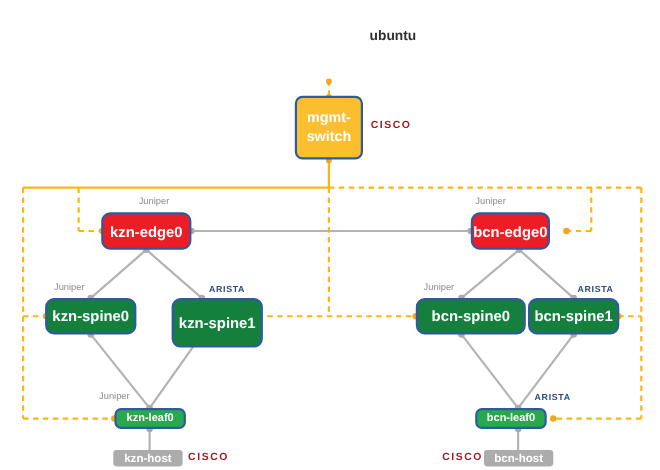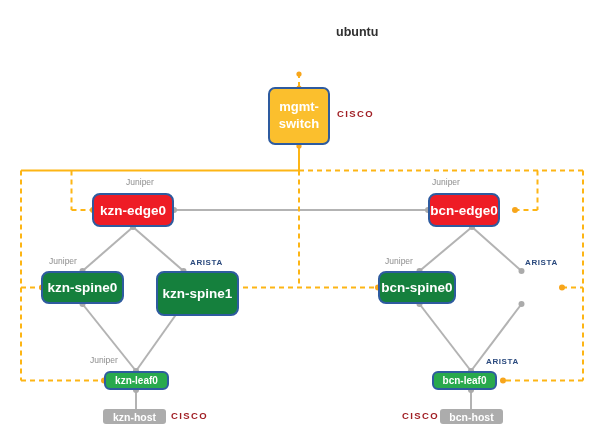--- a/index.html
+++ b/index.html
@@ -122,25 +122,28 @@
   <div class="node node-spine" style="left:41px;top:271px;width:83px;height:33px;">
     <span>kzn-spine0</span>
   </div>
 
   <div class="vendor vendor-arista" style="left:190px;top:258px;">ARISTA</div>
   <div class="node node-spine" style="left:156px;top:271px;width:83px;height:45px;">
     <span>kzn-spine1</span>
   </div>
 
   <div class="vendor vendor-juniper ctr" style="left:371px;top:256px;width:56px;">Juniper</div>
-  <div class="node node-spine" style="left:378px;top:271px;width:78px;height:33px;">
+  <div class="node node-spine" style="left:378px;top:271px;width:100px;height:33px;">
     <span>bcn-spine0</span>
   </div>
 
   <div class="vendor vendor-arista" style="left:525px;top:258px;">ARISTA</div>
+  <div class="node node-spine" style="left:480px;top:271px;width:83px;height:33px;">
+    <span>bcn-spine1</span>
+  </div>
 
   <div class="vendor vendor-juniper" style="left:90px;top:355px;">Juniper</div>
   <div class="node node-leaf" style="left:104px;top:371px;width:65px;height:19px;">
     <span>kzn-leaf0</span>
   </div>
 
   <div class="vendor vendor-arista" style="left:486px;top:357px;">ARISTA</div>
   <div class="node node-leaf" style="left:432px;top:371px;width:65px;height:19px;">
     <span>bcn-leaf0</span>
   </div>

